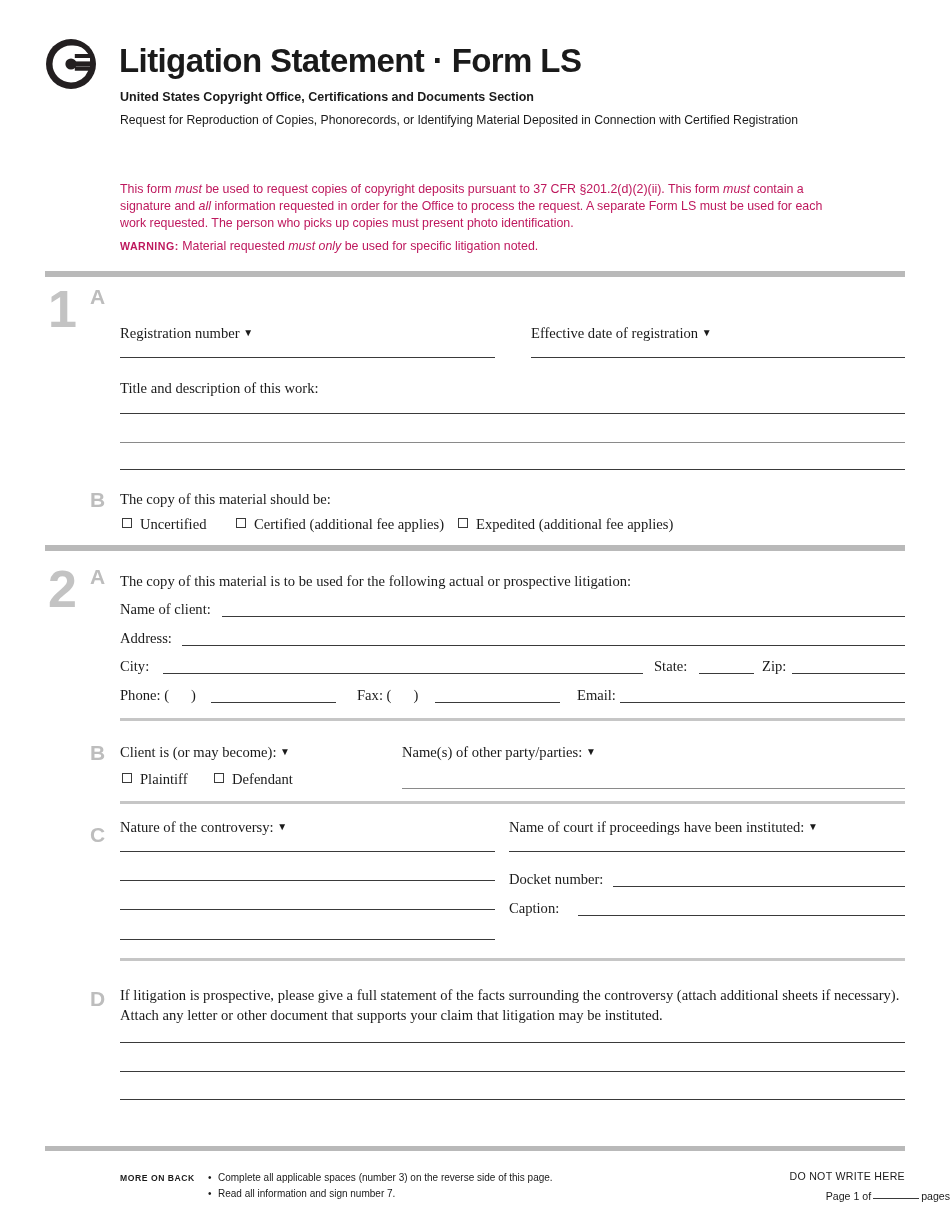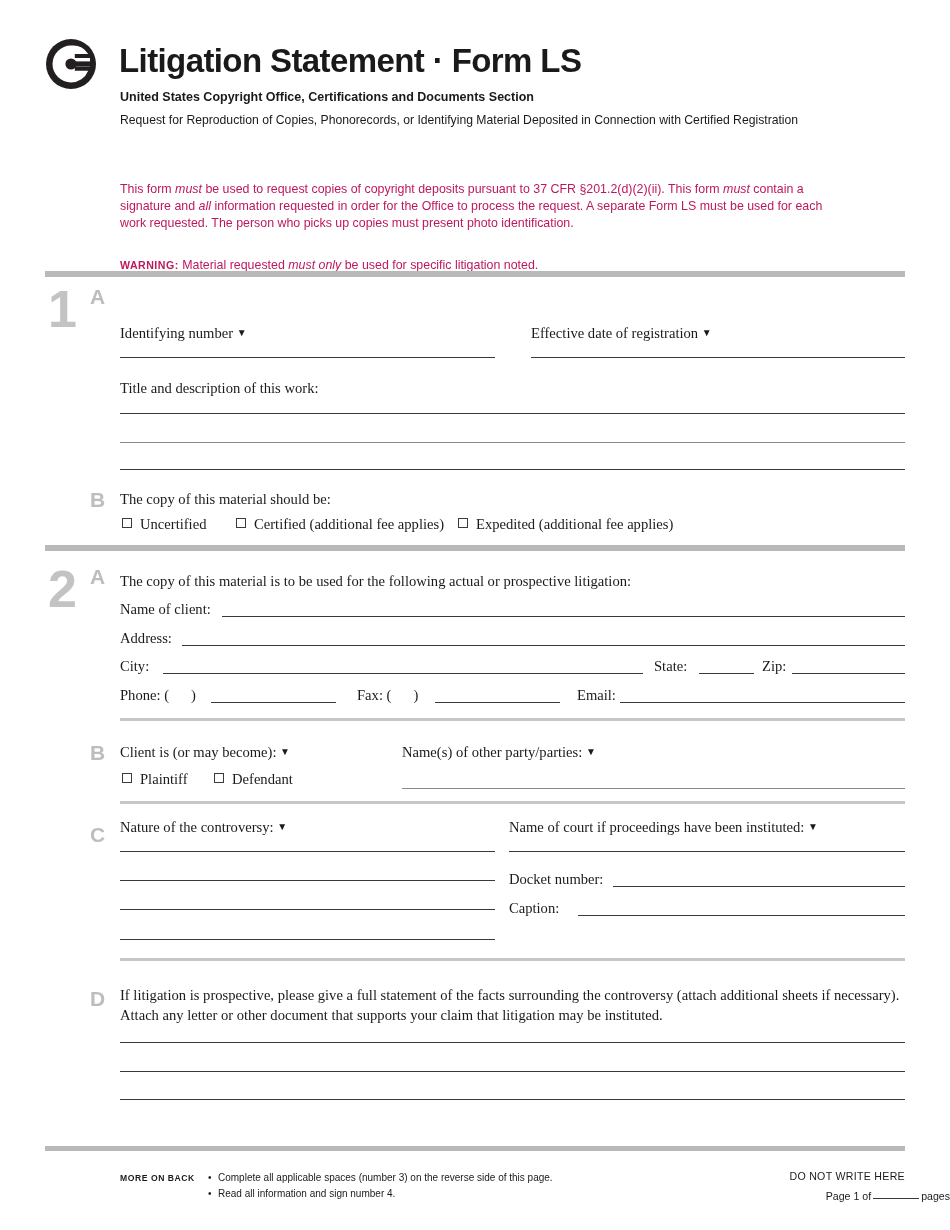--- a/index.html
+++ b/index.html
@@ -80,21 +80,21 @@
 
   .instr-body {
     position: absolute;
     left: 120px; top: 181px;
     width: 730px;
     font-family: "Liberation Sans", sans-serif;
     font-size: 12.4px;
     line-height: 17.2px;
     color: #be185d;
   }
-  .instr-body .p2 { margin-top: 24px; }
+  .instr-body .p2 { margin-top: 5px; }
   .instr-body .warn-label {
     font-weight: bold;
     font-size: 10.6px;
     letter-spacing: 0.5px;
   }
 
   
   .rule-thick {
     position: absolute;
     left: 45px;
@@ -219,21 +219,21 @@
     <div class="p1"><span>This form </span><em>must</em><span> be used to request copies of copyright deposits pursuant to 37 CFR §201.2(d)(2)(ii). This form </span><em>must</em><span> contain a signature and </span><em>all</em><span> information requested in order for the Office to process the request. A separate Form LS must be used for each work requested. The person who picks up copies must present photo identification.</span></div>
     <div class="p2"><span class="warn-label">WARNING:</span><span> Material requested </span><em>must only</em><span> be used for specific litigation noted.</span></div>
   </div>
 
   <div class="rule-thick" style="top:271px"></div>
 
   <div class="secnum" style="left:48px; top:283px">1</div>
   <div class="secletter" style="left:90px; top:286px">A</div>
 
 
-  <div class="ftext" style="left:120px; top:323px"><span>Identifying number</span> <span class="caret">▼</span></div>
+  <div class="ftext" style="left:120px; top:323px"><span>Registration number</span> <span class="caret">▼</span></div>
   <div class="fline" style="left:120px; top:357px; width:375px"></div>
 
   <div class="ftext" style="left:531px; top:323px"><span>Effective date of registration</span> <span class="caret">▼</span></div>
   <div class="fline" style="left:531px; top:357px; width:374px"></div>
 
   <div class="ftext" style="left:120px; top:379px">Title and description of this work:</div>
   <div class="fline" style="left:120px; top:413px; width:785px"></div>
   <div class="fline soft" style="left:120px; top:442px; width:785px"></div>
   <div class="fline" style="left:120px; top:469px; width:785px"></div>
 
@@ -322,19 +322,19 @@
   <div class="fline" style="left:120px; top:1042px; width:785px"></div>
   <div class="fline" style="left:120px; top:1071px; width:785px"></div>
   <div class="fline" style="left:120px; top:1099px; width:785px"></div>
 
   <div class="rule-thick" style="top:1146px; height:5px"></div>
 
   <div class="footer-label" style="left:120px; top:1173px">MORE ON BACK</div>
 
   <div class="footer-bullets">
     <div><span class="b">•</span><span>Complete all applicable spaces (number 3) on the reverse side of this page.</span></div>
-    <div><span class="b">•</span><span>Read all information and sign number 4.</span></div>
+    <div><span class="b">•</span><span>Read all information and sign number 7.</span></div>
   </div>
 
   <div class="footer-right dnw">DO NOT WRITE HERE</div>
   <div class="footer-right page"><span>Page 1 of</span><span class="page-blank"></span><span>pages</span></div>
 
 </div>
 
 </body></html>

